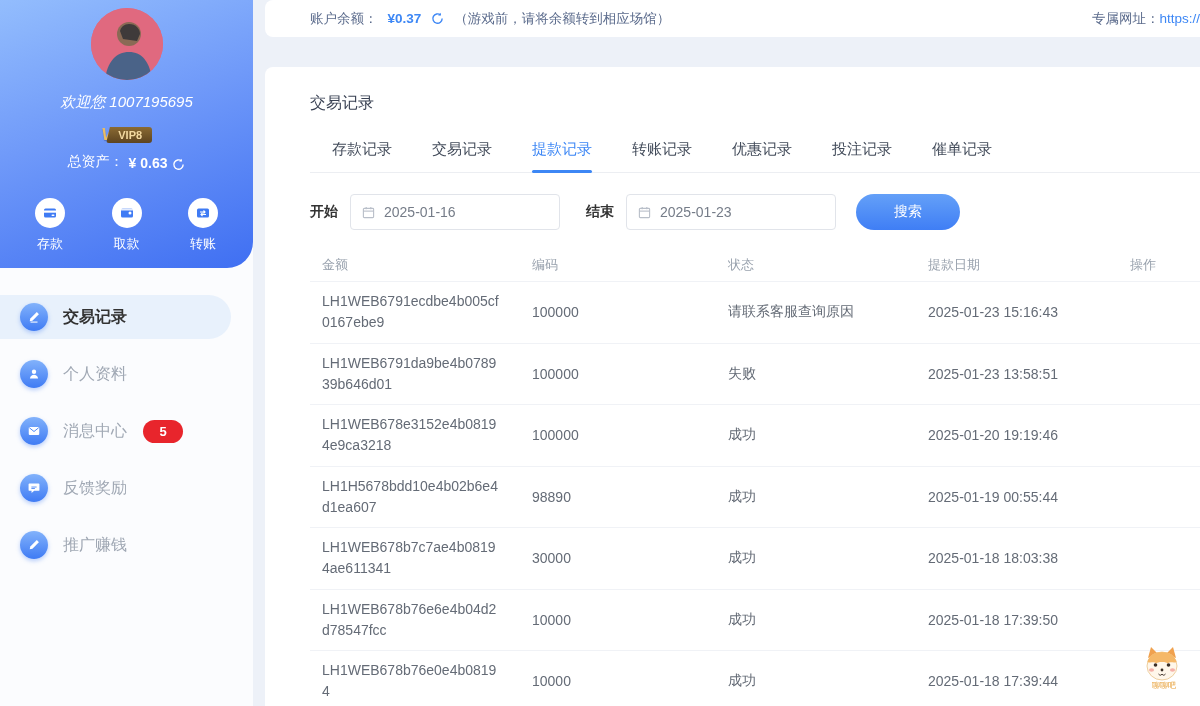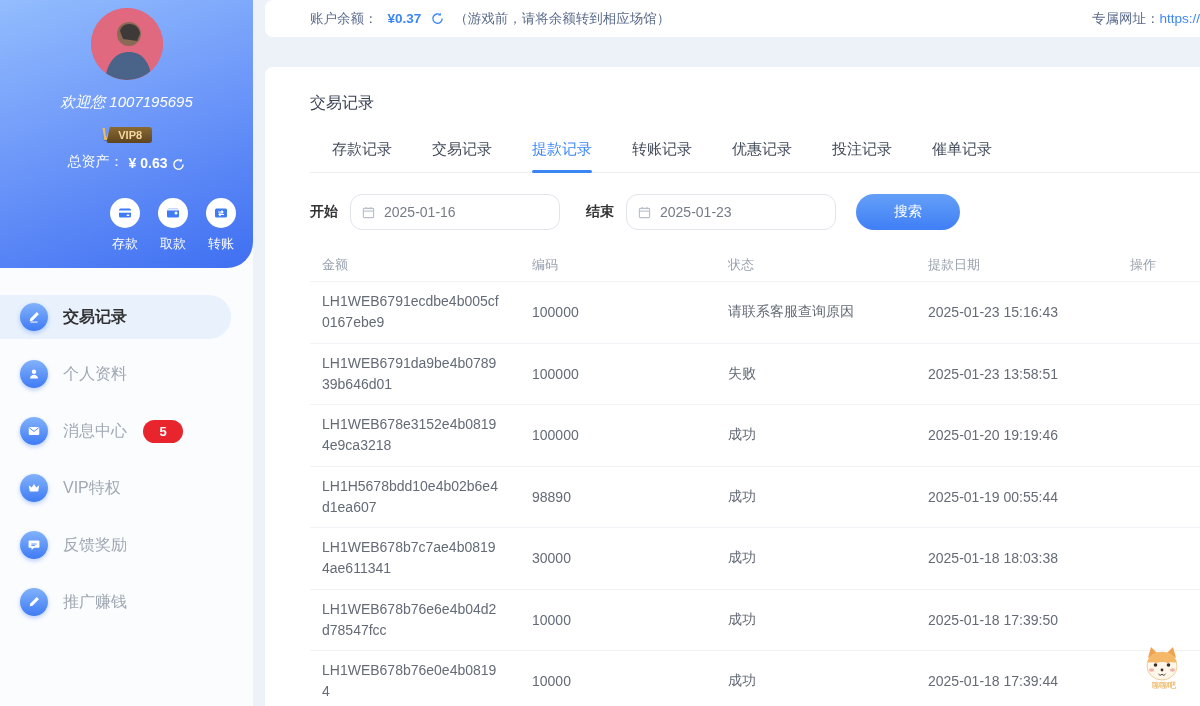--- a/index.html
+++ b/index.html
@@ -19,21 +19,21 @@
   .welcome { text-align:center; font-size:15px; margin-top:13px;font-style:italic; }
   .vip-row { display:flex; justify-content:center; align-items:center; margin-top:14px; height:18px; }
   .vip-v { font-size:17px; font-weight:bold; font-style:italic; color:#e9bc64; margin-right:-6px; text-shadow:0 1px 1px rgba(0,0,0,.25); }
   .vip-pill {
     background:linear-gradient(180deg,#8a6a33,#5d4420); color:#f3d9a0;
     font-size:11px; font-weight:bold; padding:2px 10px 2px 12px; border-radius:3px;
     clip-path:polygon(8% 0,100% 0,100% 100%,0 100%);
   }
   .assets { display:flex; justify-content:center; align-items:flex-end; gap:5px; margin-top:9px; font-size:14px; }
   .assets b { font-weight:bold; }
-  .quick { display:flex; justify-content:flex-end; padding:0 8px; margin-top:27px; }
+  .quick { display:flex; justify-content:space-between; padding:0 26px; margin-top:27px; }
   .quick-item { display:flex; flex-direction:column; align-items:center; width:48px; cursor:pointer; }
   .quick-circle { width:30px; height:30px; border-radius:50%; background:#fff; display:flex; align-items:center; justify-content:center; }
   .quick-label { font-size:13px; color:#fff; margin-top:7px; }
   .menu { position:absolute; left:0; top:295px; width:253px; }
   .menu-item { display:flex; align-items:center; height:44px; margin-bottom:13px; padding-left:20px; width:231px; cursor:pointer; }
   .menu-item.active { background:#e8f1fc; border-radius:0 22px 22px 0; }
   .menu-icon {
     width:28px; height:28px; border-radius:50%; flex:0 0 28px;
     background:linear-gradient(180deg,#82b2fb,#3f7bf4);
     display:flex; align-items:center; justify-content:center;
@@ -63,21 +63,21 @@
   }
   .card-title { font-size:16px; color:#3a4254; padding-top:26px; }
   .tabs { display:flex; margin-top:26px; border-bottom:1px solid #eceef2; padding-left:22px; }
   .tab { font-size:15px; color:#424b5a; margin-right:40px; padding-bottom:13px; position:relative; cursor:pointer; }
   .tab.active { color:#3d87f5; }
   .tab.active::after { content:""; position:absolute; left:0; right:0; bottom:-1px; height:3px; border-radius:2px; background:#3d87f5; }
   .filters { display:flex; align-items:center; margin-top:21px; height:36px; }
   .f-label { font-size:14px; color:#333; font-weight:bold; margin-right:12px; }
   .f-label.end { margin-left:26px; }
   .date-box {
-    width:210px; height:36px; border:1px solid #e1e4ea; border-radius:12px;
+    width:210px; height:36px; border:1px solid #e1e4ea; border-radius:4px;
     display:flex; align-items:center; padding-left:11px; cursor:pointer; background:#fff;
   }
   .date-box .cal { color:#b9bfc9; display:flex; margin-right:9px; }
   .date-val { font-size:14px; color:#757c88; }
   .search-btn {
     margin-left:20px; width:104px; height:36px; border:none; border-radius:18px;
     background:linear-gradient(180deg,#64a0f8,#3f7ef5); color:#fff; font-size:14px; cursor:pointer;
     font-family:inherit;
     text-align:center;
   }
@@ -179,28 +179,20 @@
             <rect x="2" y="3.5" width="12" height="9" rx="1.2" fill="#fff"></rect>
             <path d="M2.6 4.2L8 8.6l5.4-4.4" stroke="#4a85f5" stroke-width="1.1" fill="none"></path>
           </svg>
       </span>
       <span class="menu-label">消息中心</span>
       <span class="menu-badge">5</span>
     </div>
     <div class="menu-item">
       <span class="menu-icon">
         <svg width="14" height="14" viewBox="0 0 16 16">
-            <path d="M3.2 12L2 4.8l3.4 2.7L8 3.4l2.6 4.1L14 4.8 12.8 12z" fill="#fff"></path>
-          </svg>
-      </span>
-      <span class="menu-label">VIP特权</span>
-    </div>
-    <div class="menu-item">
-      <span class="menu-icon">
-        <svg width="14" height="14" viewBox="0 0 16 16">
             <path d="M2.8 2.8h10.4a1 1 0 0 1 1 1v6.4a1 1 0 0 1-1 1H8.2l-3 2.6v-2.6H2.8a1 1 0 0 1-1-1V3.8a1 1 0 0 1 1-1z" fill="#fff"></path>
             <path d="M5 6.9h6M5 8.6h4" stroke="#4a85f5" stroke-width="1"></path>
           </svg>
       </span>
       <span class="menu-label">反馈奖励</span>
     </div>
     <div class="menu-item">
       <span class="menu-icon">
         <svg width="14" height="14" viewBox="0 0 16 16">
             <path d="M11.2 2.4l2.4 2.4-7.4 7.4-3.1.7.7-3.1z" fill="#fff"></path>

